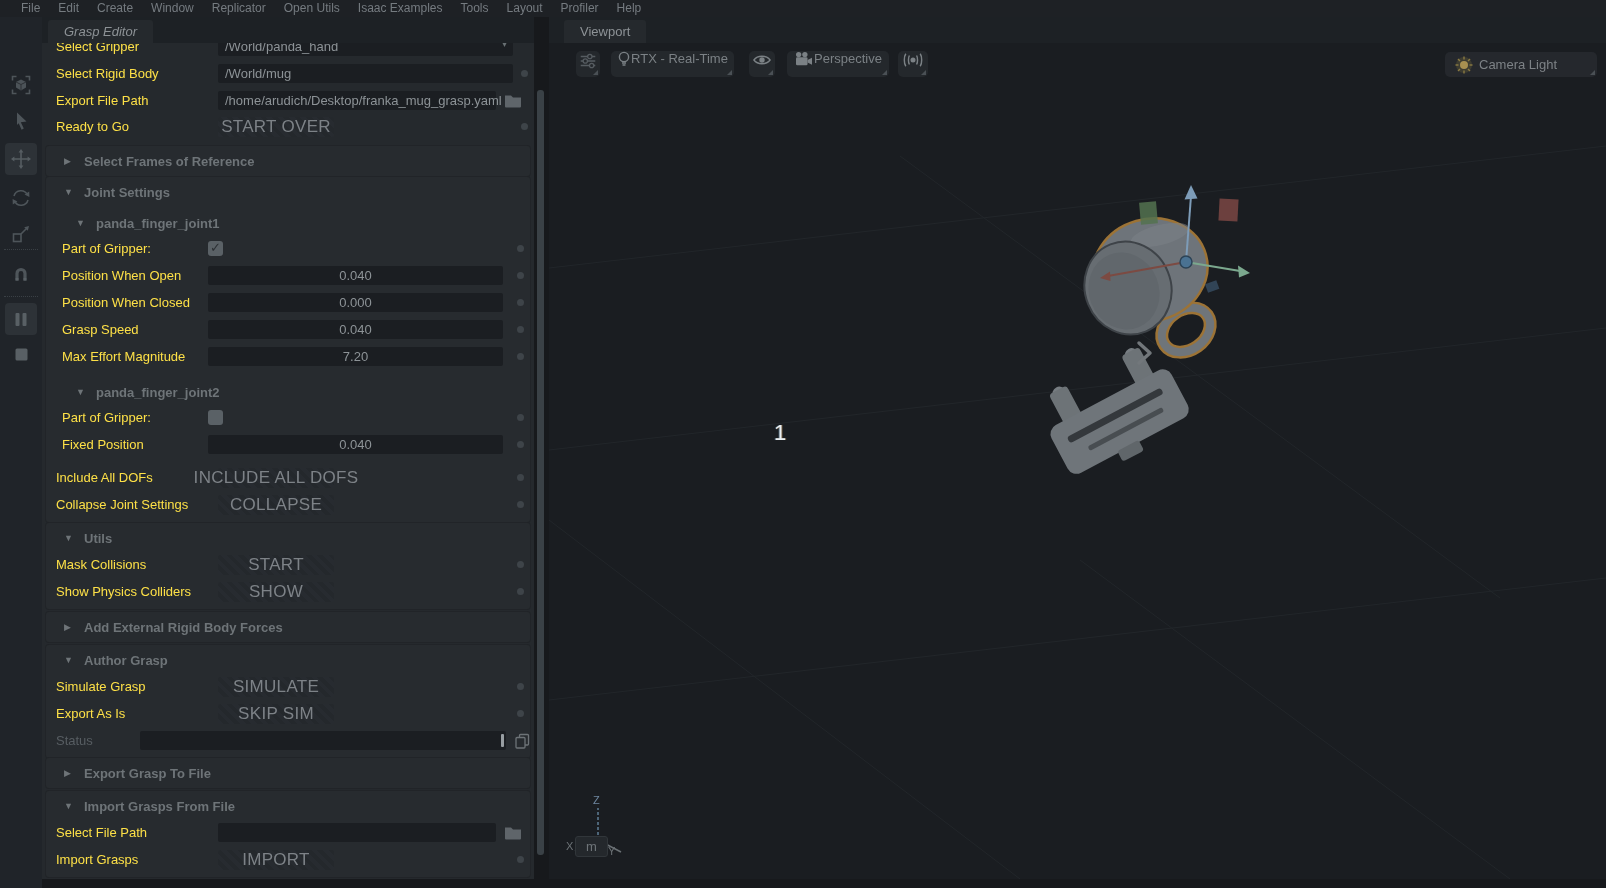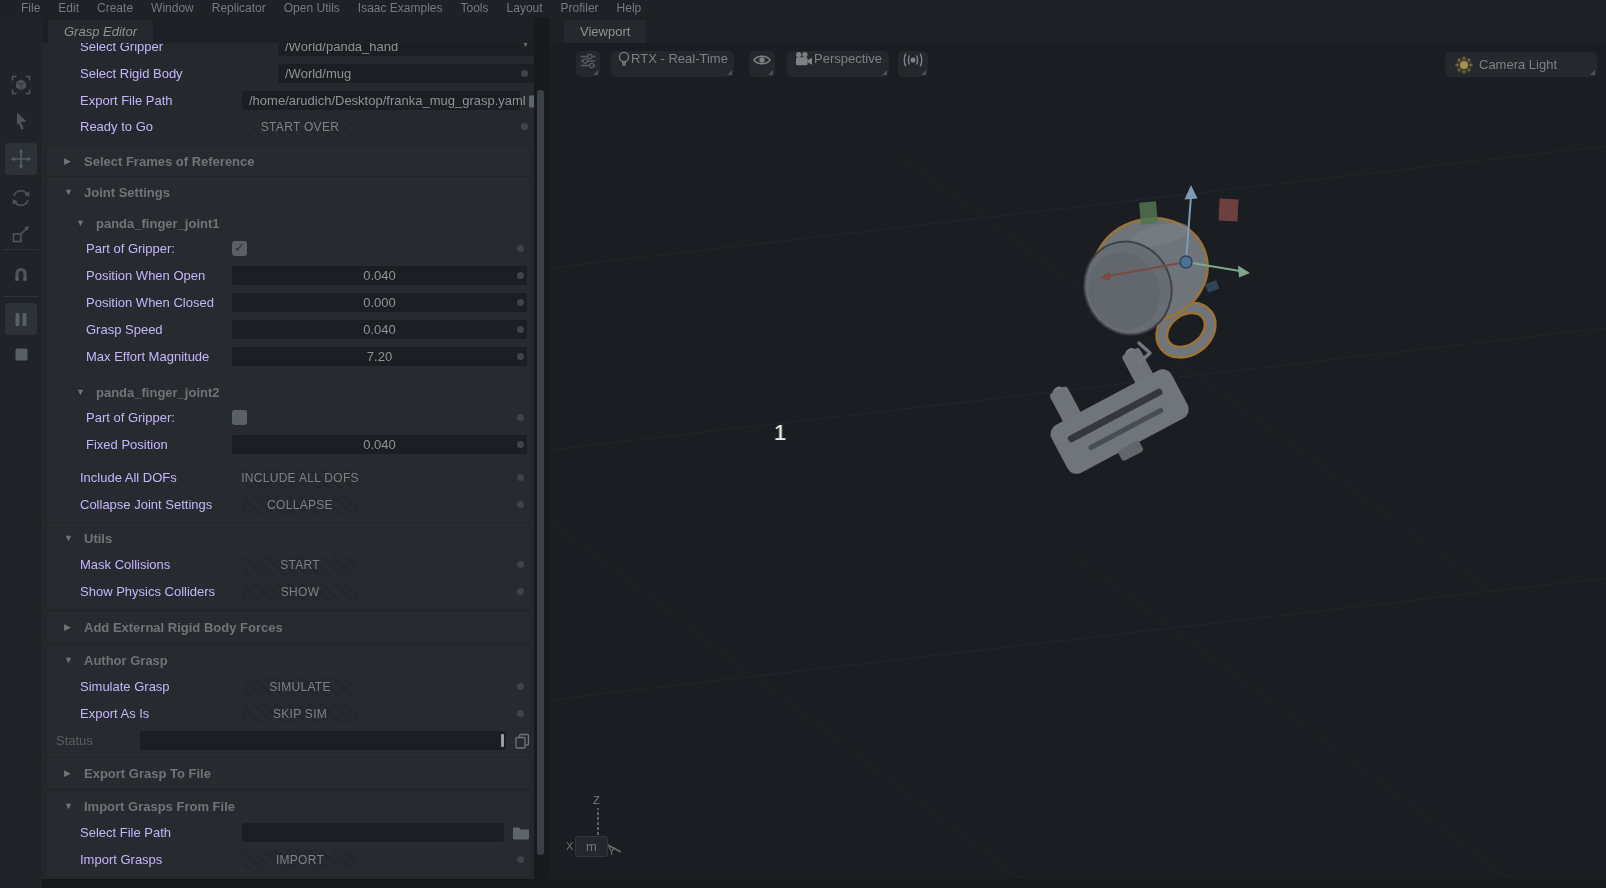--- a/index.html
+++ b/index.html
@@ -24,34 +24,34 @@
   .tab{height:23px;line-height:23px;padding:0 16px;background:#25292d;color:#8d9296;
        font-size:13px;border-radius:3px 3px 0 0;white-space:nowrap;}
 
   
   .left-panel{position:absolute;left:42px;top:17px;width:492px;height:862px;background:#25292d;z-index:10;}
   .left-panel .tab{margin-left:6px;font-style:italic;}
   .panel-content{position:absolute;left:0;top:26px;right:0;bottom:0;overflow:hidden;}
 
   .row{height:27px;display:flex;align-items:center;padding-left:14px;position:relative;}
   .abs-row{position:absolute;left:0;right:0;}
-  .lbl{width:162px;flex:none;font-size:13px;color:#c4b5fd;white-space:nowrap;overflow:hidden;margin-left:24px;}
+  .lbl{width:162px;flex:none;font-size:13px;color:#fde047;white-space:nowrap;overflow:hidden;}
   .lbl-short{width:84px;flex:none;font-size:13px;color:#575d62;}
 
   .field{height:19px;background:#1b1e22;border-radius:2px;display:flex;align-items:center;position:relative;}
-  .f-combo{width:295px;margin-left:36px;}
+  .f-combo{width:295px;}
   .f-num{width:295px;justify-content:center;}
   .f-path{width:260px;}
   .f-status{width:368px;}
   .fval{font-size:13px;color:#8d9397;padding:0 7px;white-space:nowrap;}
   .f-num .fval{padding:0;}
   .caret{position:absolute;right:6px;top:1px;color:#697074;font-size:10px;}
   .nub{position:absolute;right:2px;top:3px;width:3px;height:13px;background:#989ea2;border-radius:1px;}
 
-  .btn{width:116px;height:20px;border-radius:2px;color:#7d8287;font-size:12px;letter-spacing:.3px;
+  .btn{width:116px;height:20px;border-radius:2px;color:#7d8287;font-size:17px;letter-spacing:.3px;
        display:flex;align-items:center;justify-content:center;white-space:nowrap;
        background:repeating-linear-gradient(45deg,#272b30 0 4px,#24282c 4px 8px);text-align:right;}
   .revert-dot{position:absolute;right:6px;width:7px;height:7px;border-radius:50%;background:#3e4449;}
 
   .checkbox{width:15px;height:15px;border-radius:3px;background:#5a6166;position:relative;}
   .checkbox.checked::after{content:"\2713";position:absolute;left:2px;top:-1px;color:#2c3034;
                            font-size:13px;font-weight:bold;}
 
   .frame{position:absolute;left:4px;right:4px;background:#272b2f;border-radius:3px;
          box-shadow:0 0 0 1px #212428;padding:2px 0 4px 0;}

